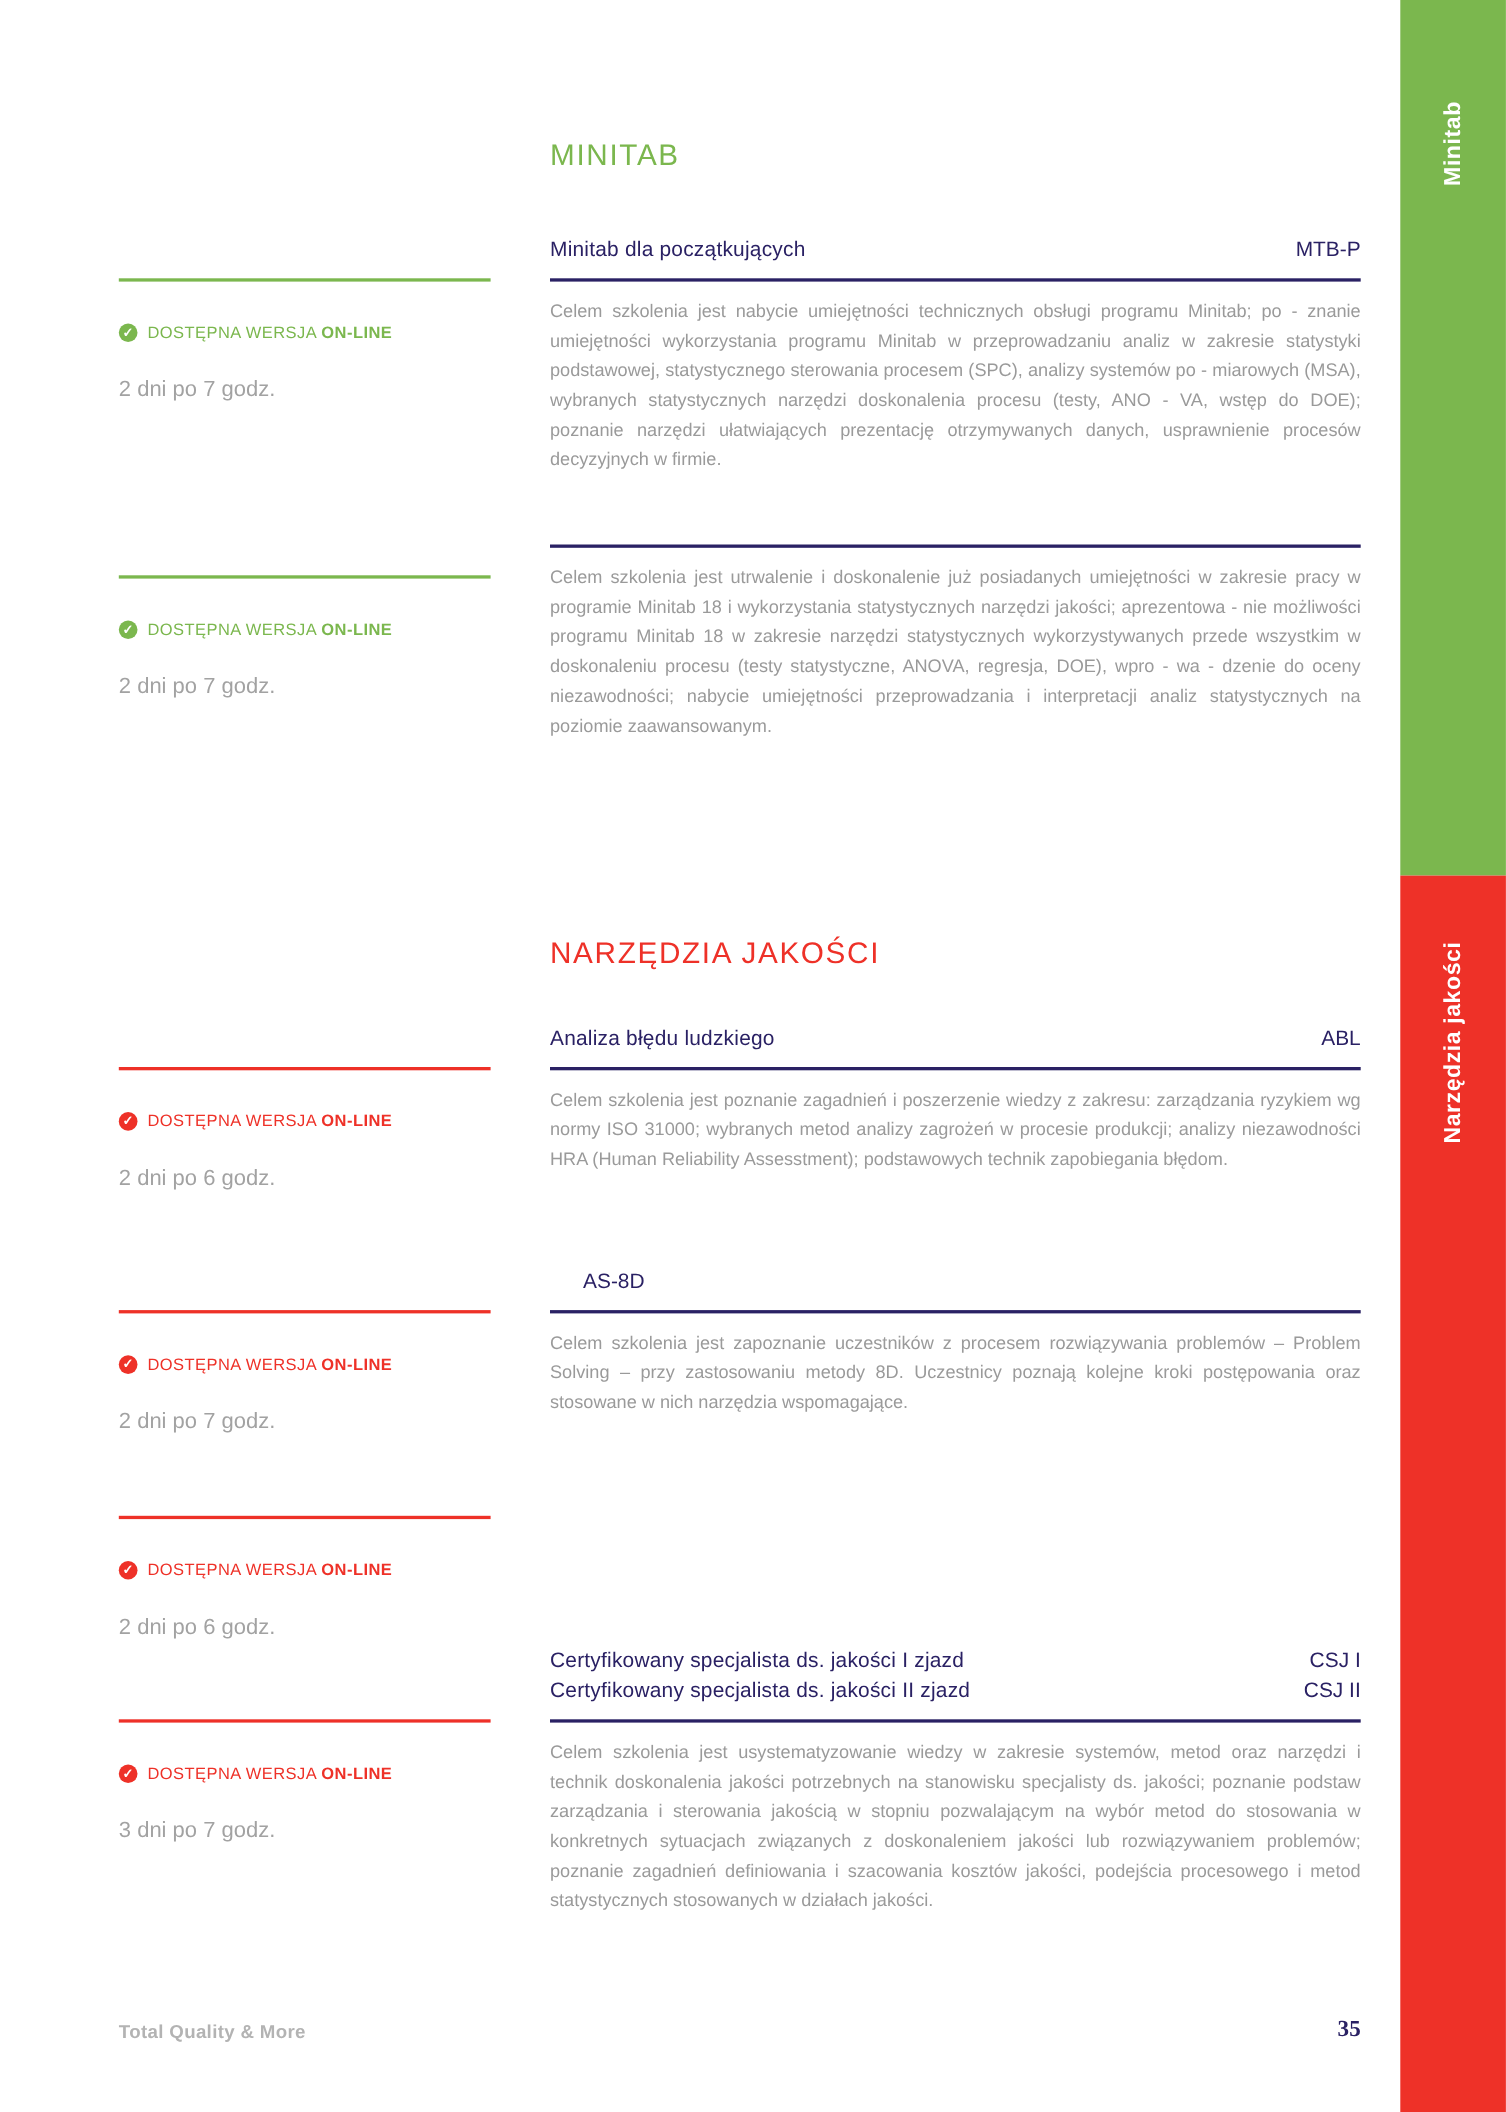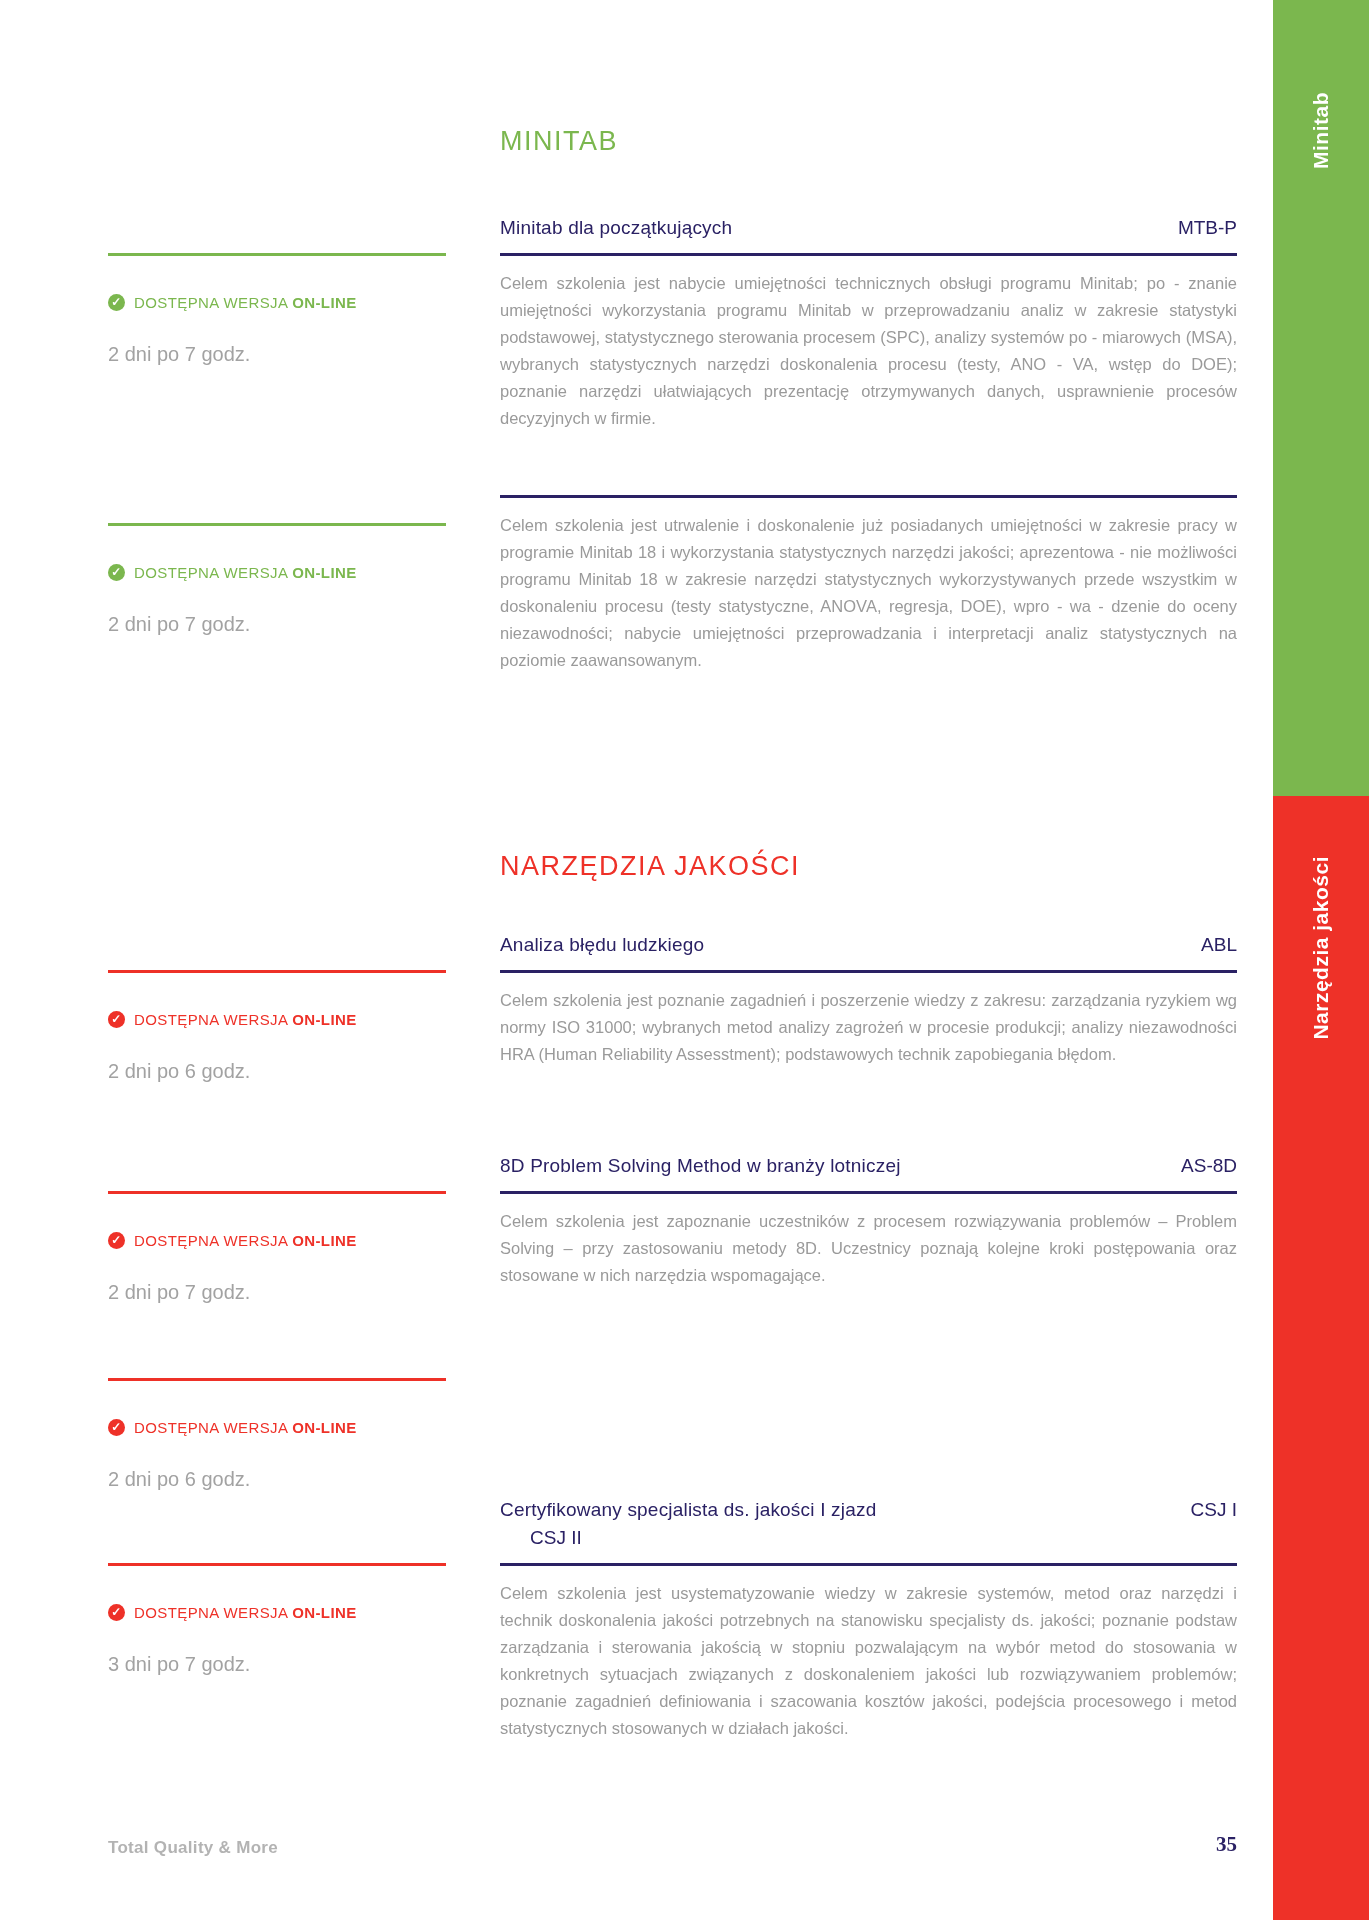--- a/index.html
+++ b/index.html
@@ -84,34 +84,34 @@
     <div class="c-head">
       <span class="c-title">Analiza błędu ludzkiego</span>
       <span class="c-code">ABL</span>
     </div>
     <div class="c-rule"></div>
     <p class="c-desc">Celem szkolenia jest poznanie zagadnień i poszerzenie wiedzy z zakresu: zarządzania ryzykiem wg normy ISO 31000; wybranych metod analizy zagrożeń w procesie produkcji; analizy niezawodności HRA (Human Reliability Assesstment); podstawowych technik zapobiegania błędom.</p>
   </div>
 
   <div class="abs rcol course" style="top:1152px;">
     <div class="c-head">
-      <span class="c-title">8D Problem Solving Method w branży lotniczej</span>
       <span class="c-code">AS-8D</span>
     </div>
     <div class="c-rule"></div>
     <p class="c-desc">Celem szkolenia jest zapoznanie uczestników z procesem rozwiązywania problemów – Problem Solving – przy zastosowaniu metody 8D. Uczestnicy poznają kolejne kroki postępowania oraz stosowane w nich narzędzia wspomagające.</p>
   </div>
 
 
   <div class="abs rcol course" style="top:1496px;">
     <div class="c-head">
       <span class="c-title">Certyfikowany specjalista ds. jakości I zjazd</span>
       <span class="c-code">CSJ I</span>
     </div>
     <div class="c-head">
+      <span class="c-title">Certyfikowany specjalista ds. jakości II zjazd</span>
       <span class="c-code">CSJ II</span>
     </div>
     <div class="c-rule"></div>
     <p class="c-desc">Celem szkolenia jest usystematyzowanie wiedzy w zakresie systemów, metod oraz narzędzi i technik doskonalenia jakości potrzebnych na stanowisku specjalisty ds. jakości; poznanie podstaw zarządzania i sterowania jakością w stopniu pozwalającym na wybór metod do stosowania w konkretnych sytuacjach związanych z doskonaleniem jakości lub rozwiązywaniem problemów; poznanie zagadnień definiowania i szacowania kosztów jakości, podejścia procesowego i metod statystycznych stosowanych w działach jakości.</p>
   </div>
 
   <div class="abs note green" style="top:253px;">
     <div class="n-line"></div>
     <div class="n-badge">
       <span class="n-icon">✓</span>

